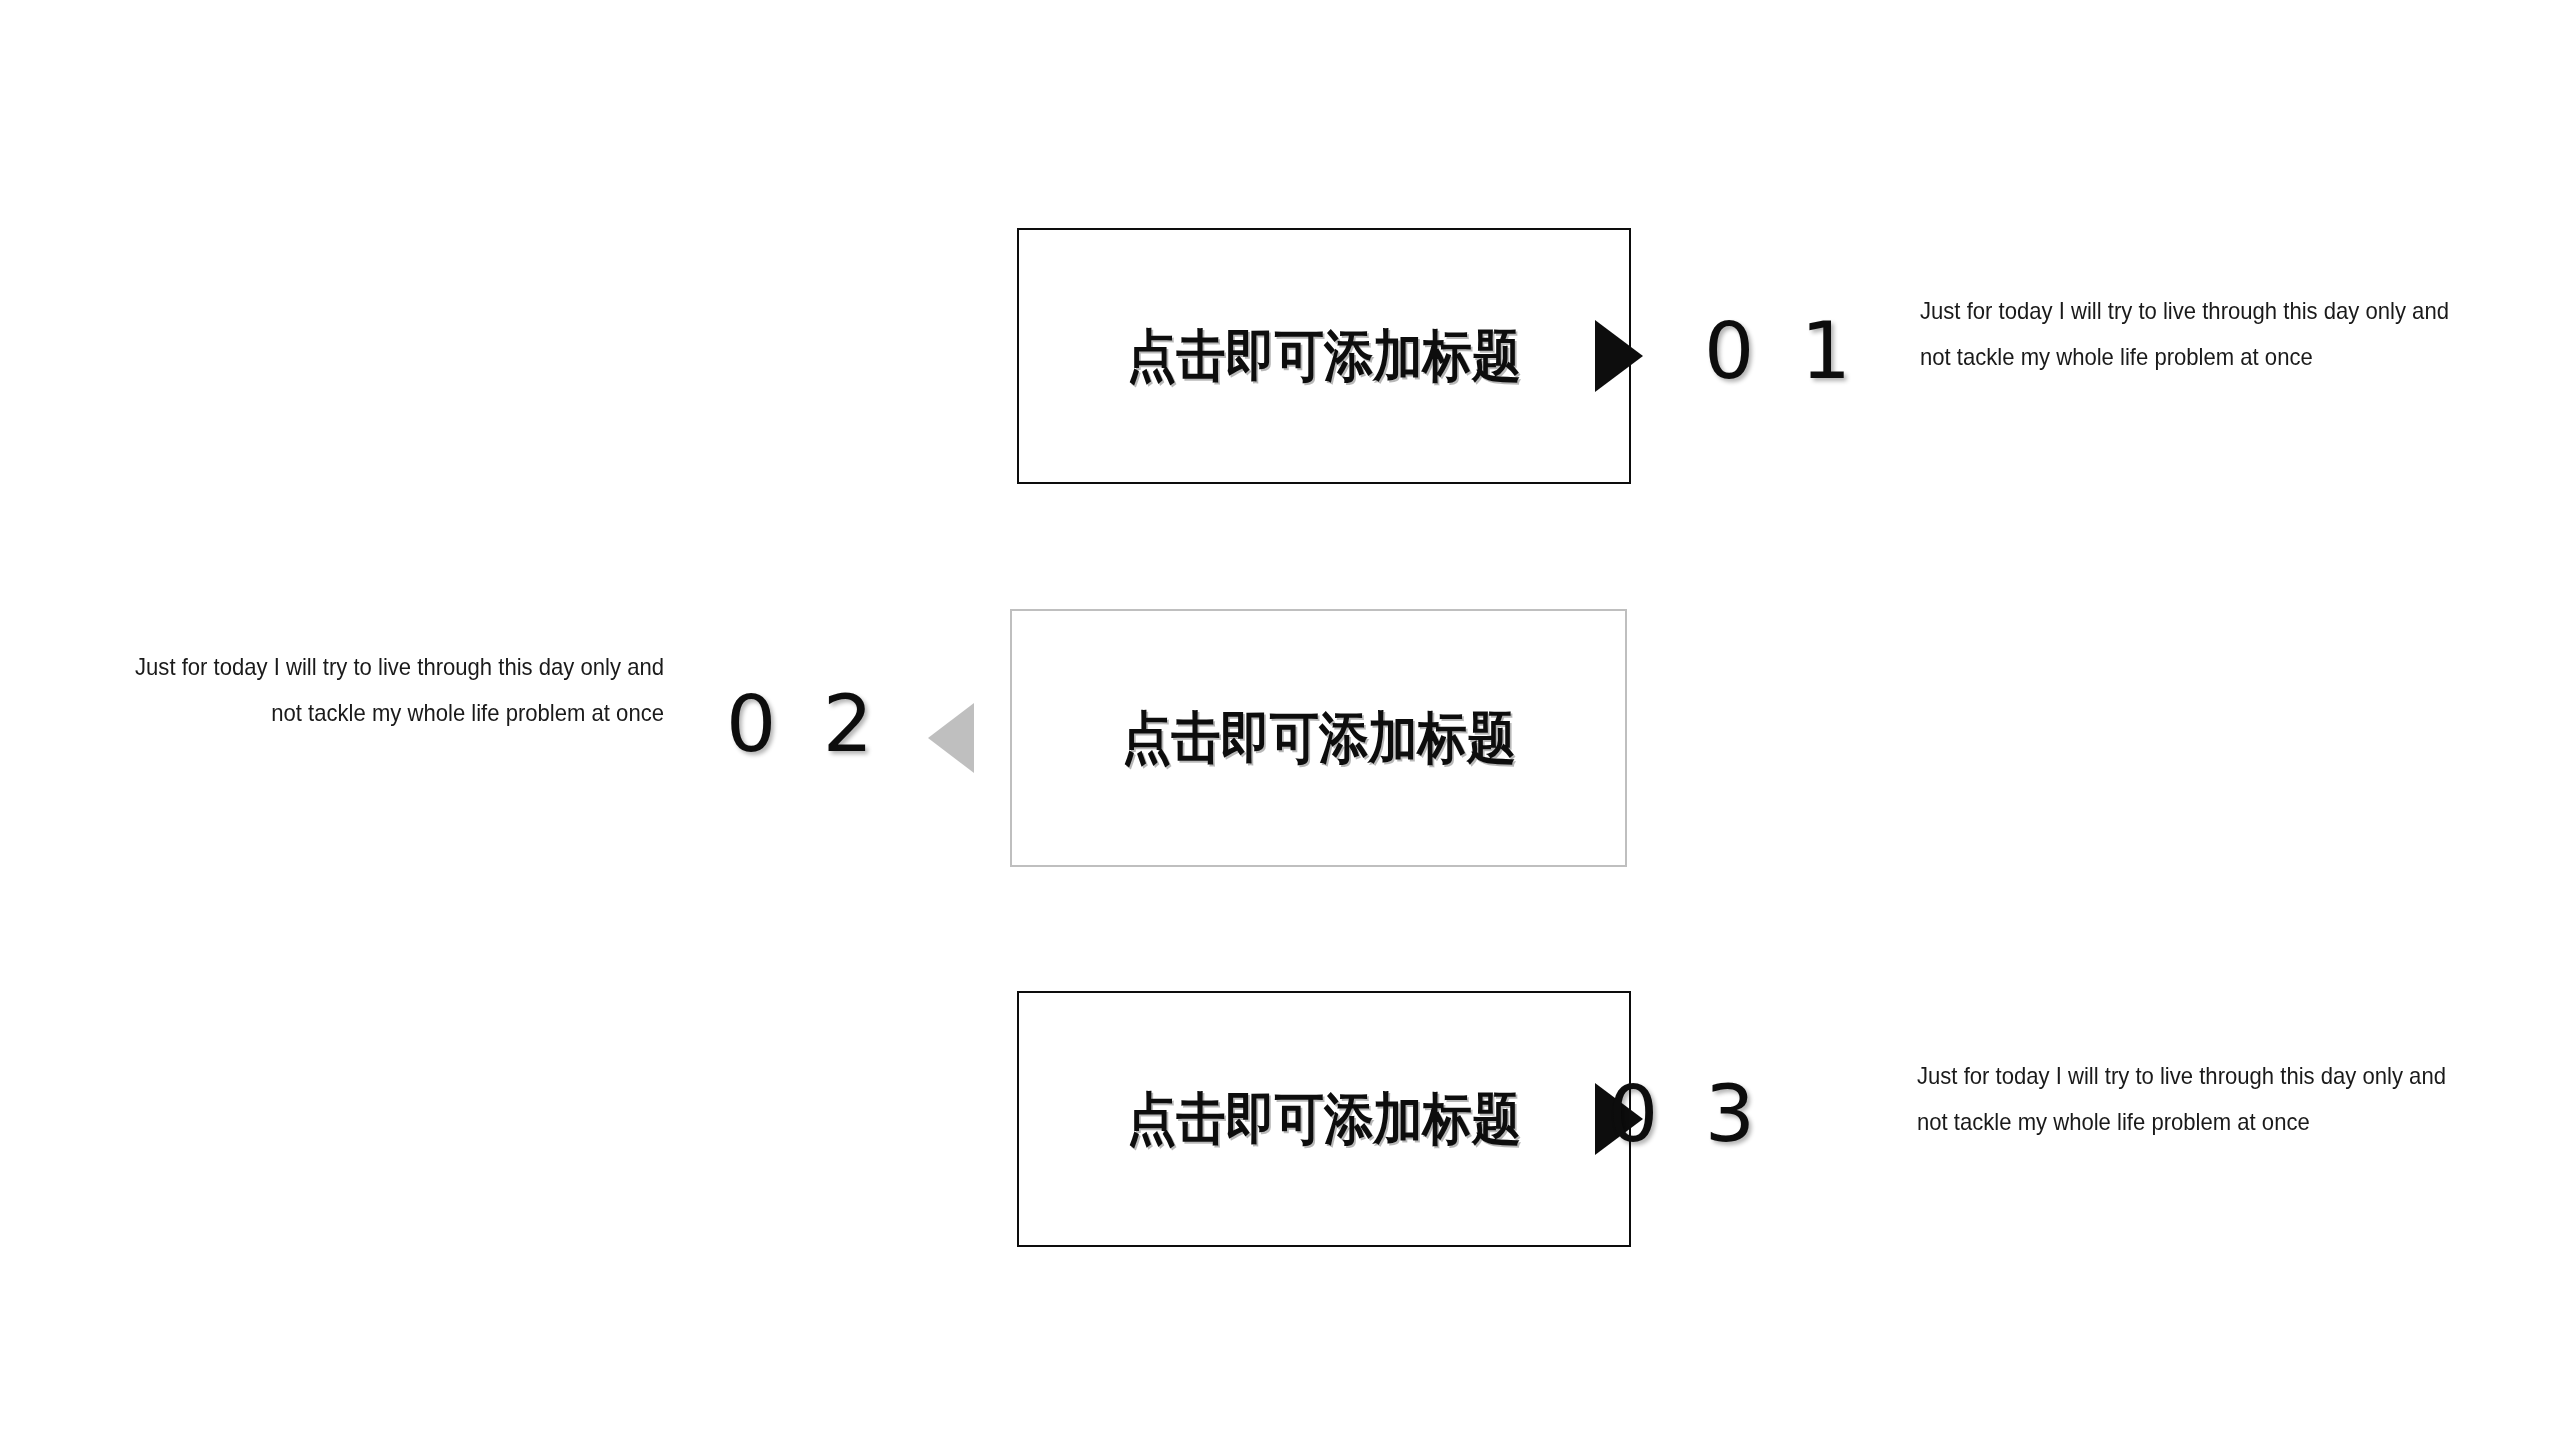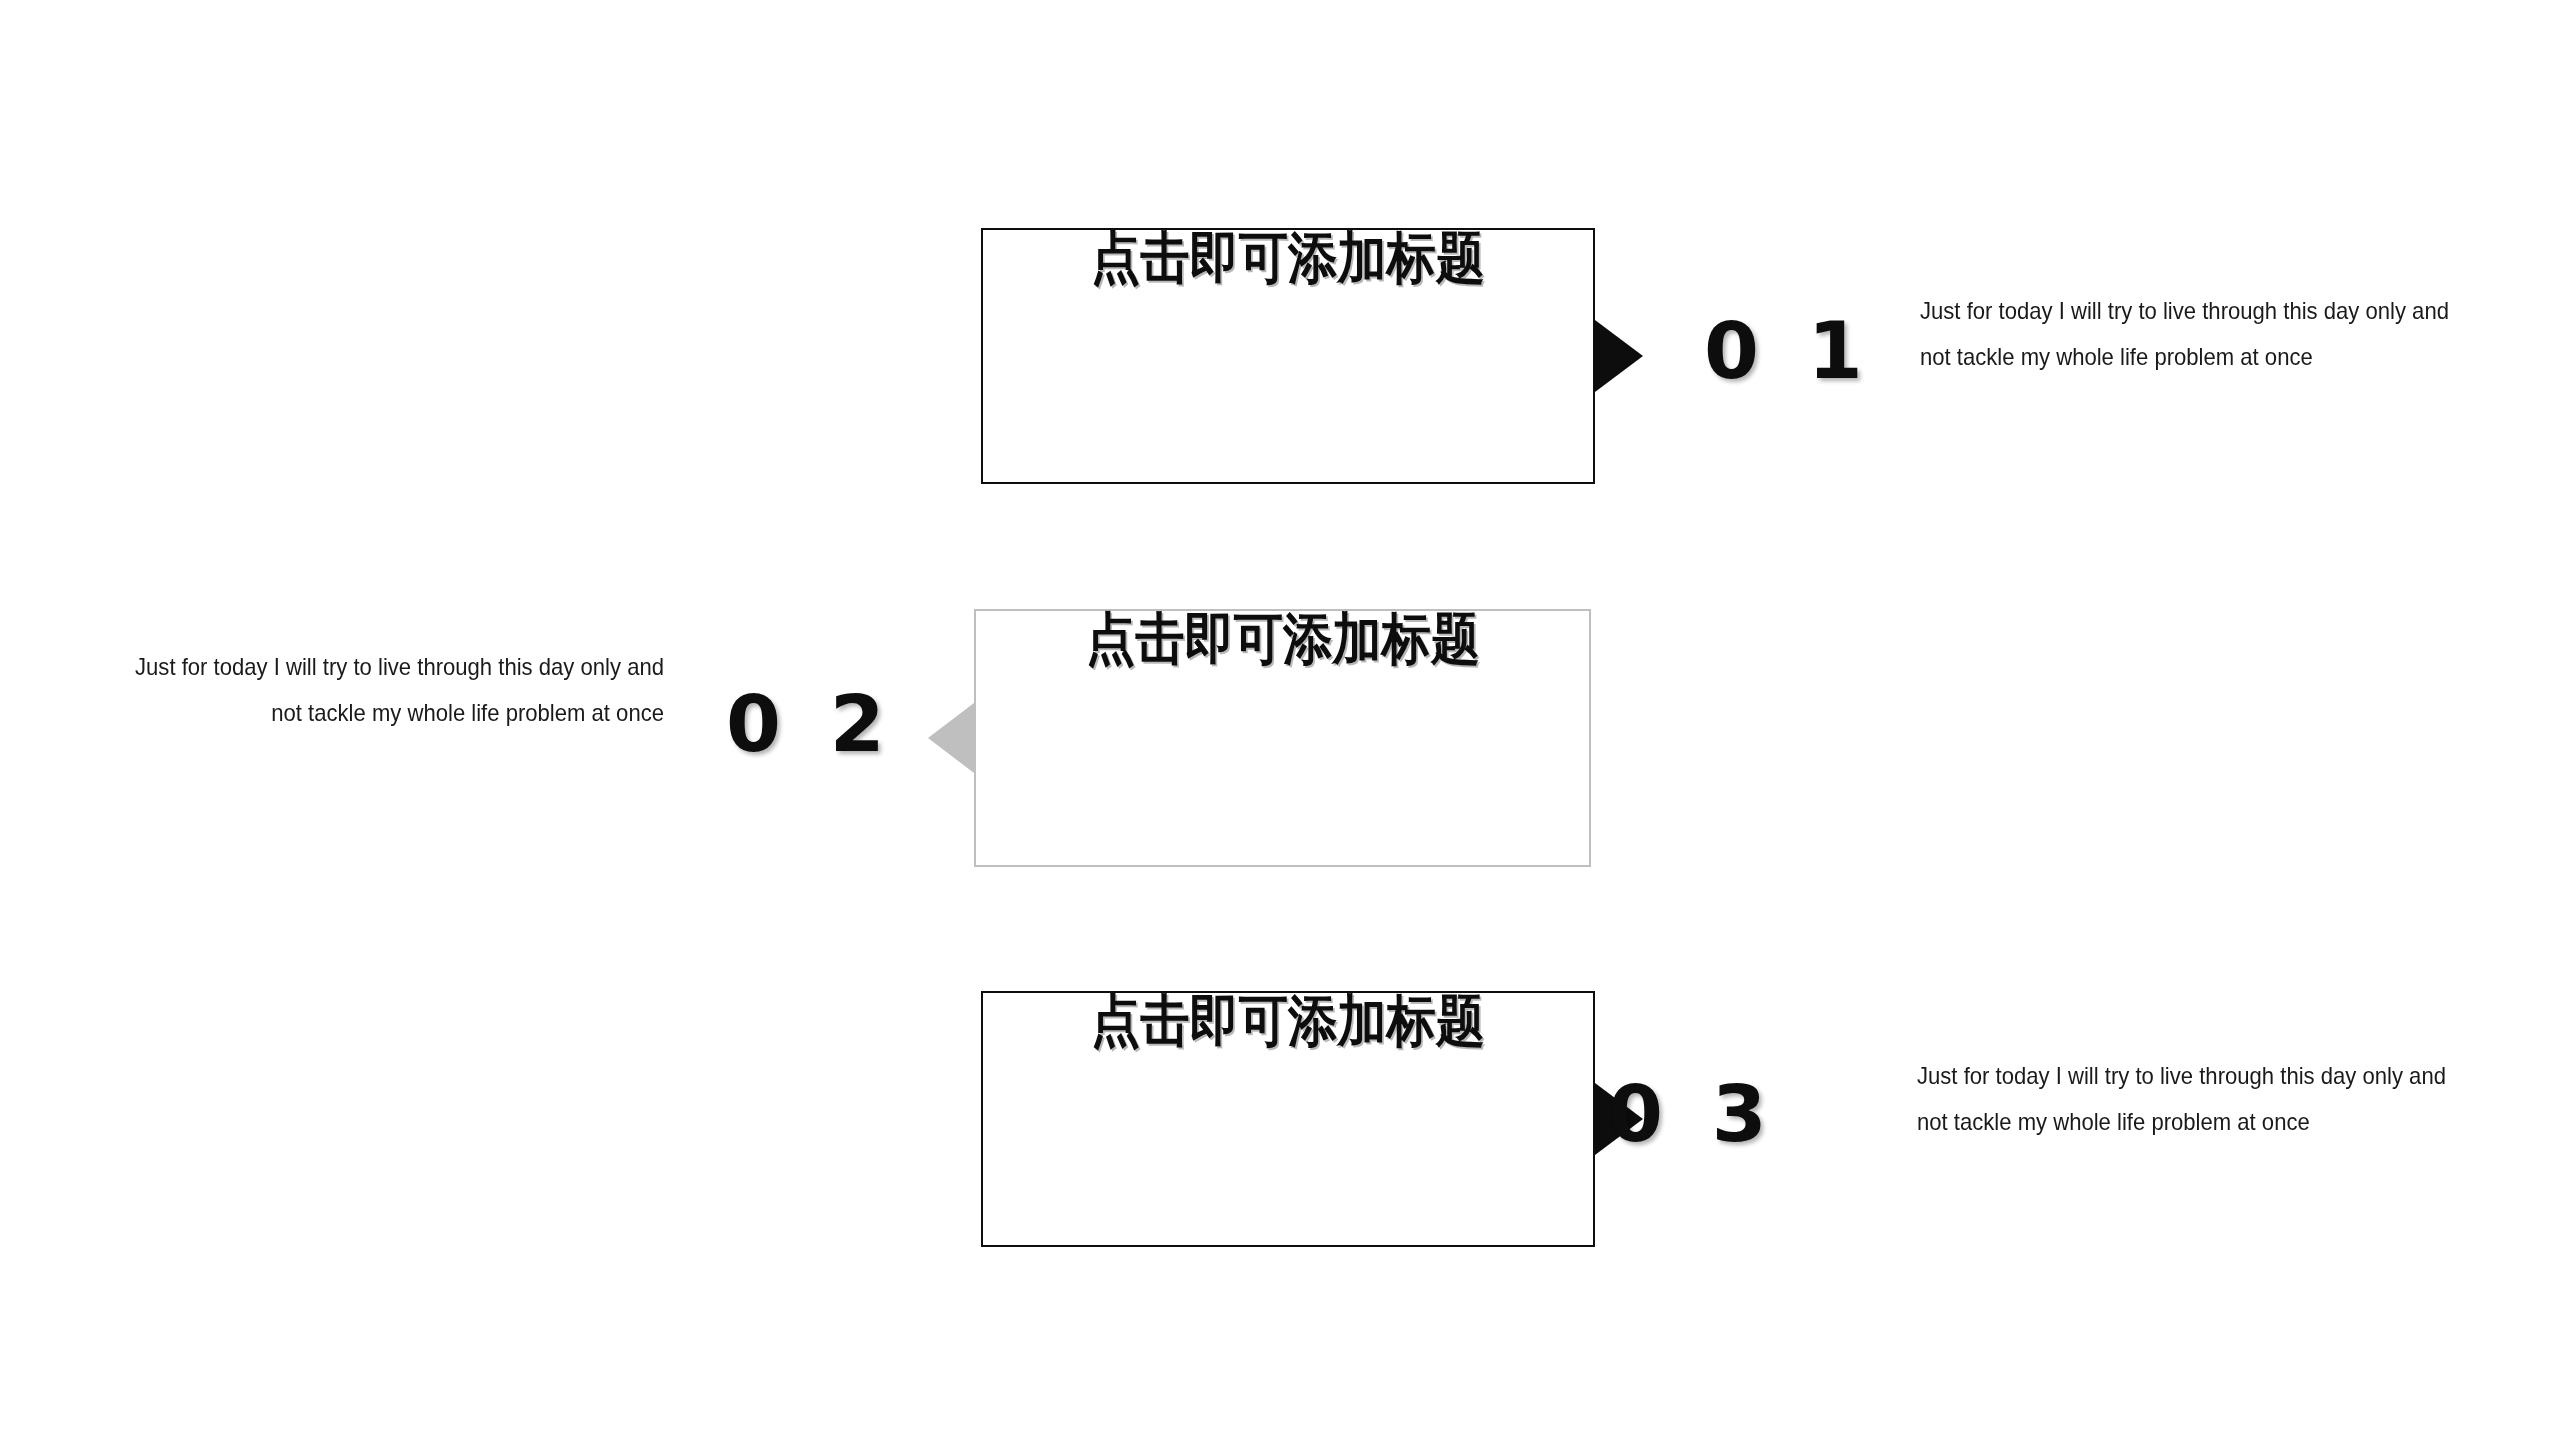--- a/index.html
+++ b/index.html
@@ -21,22 +21,23 @@
     height: 1449px;
     background: #ffffff;
   }
 
   
   .title-box {
     position: absolute;
     box-sizing: border-box;
     background: #ffffff;
     display: flex;
-    align-items: flex-start;
+    align-items: center;
     justify-content: center;
+    margin-left: 36px;
   }
   .title-box.dark  { border: 2.7px solid #0d0d0d; }
   .title-box.light { border: 2px solid #bfbfbf; }
 
   .box-title {
     font-family: "DejaVu Sans", "Liberation Sans", sans-serif;
     font-weight: 700;
     font-size: 56px;
     line-height: 1;
     color: #0d0d0d;
@@ -60,21 +61,21 @@
   .arrow.left-light {
     border-top: 35px solid transparent;
     border-bottom: 35px solid transparent;
     border-right: 46px solid #bfbfbf;
   }
 
   
   .index-num {
     position: absolute;
     font-family: "DejaVu Sans", "Liberation Sans", sans-serif;
-    font-weight: 700;
+    font-weight: 400;
     font-size: 79px;
     line-height: 1;
     color: #0d0d0d;
     letter-spacing: 10.7px;
     white-space: nowrap;
     text-shadow: 2.7px 3.4px 4px rgba(0,0,0,0.30);
   }
 
   
   .body-text {

